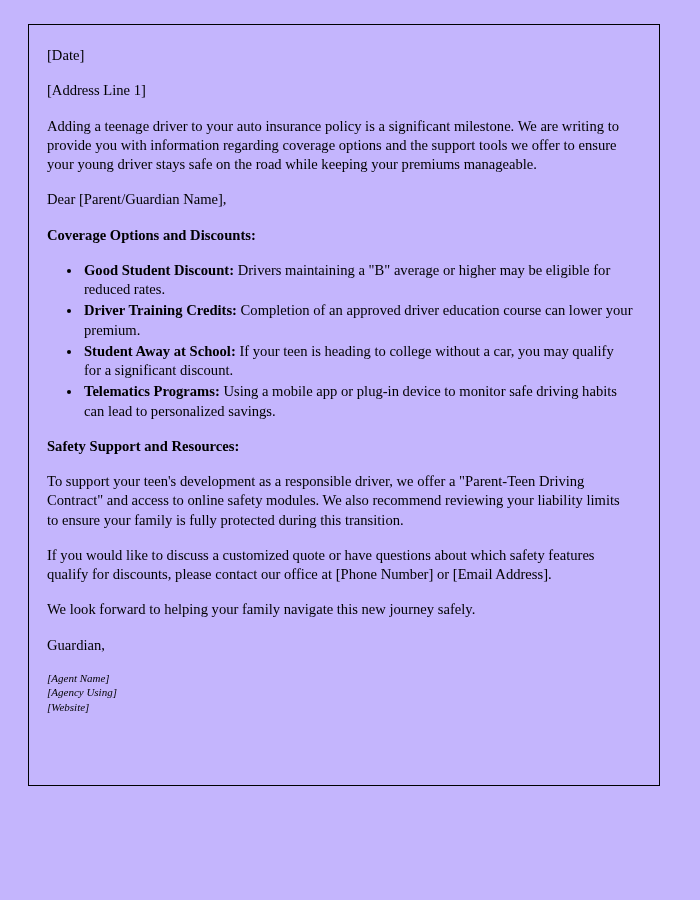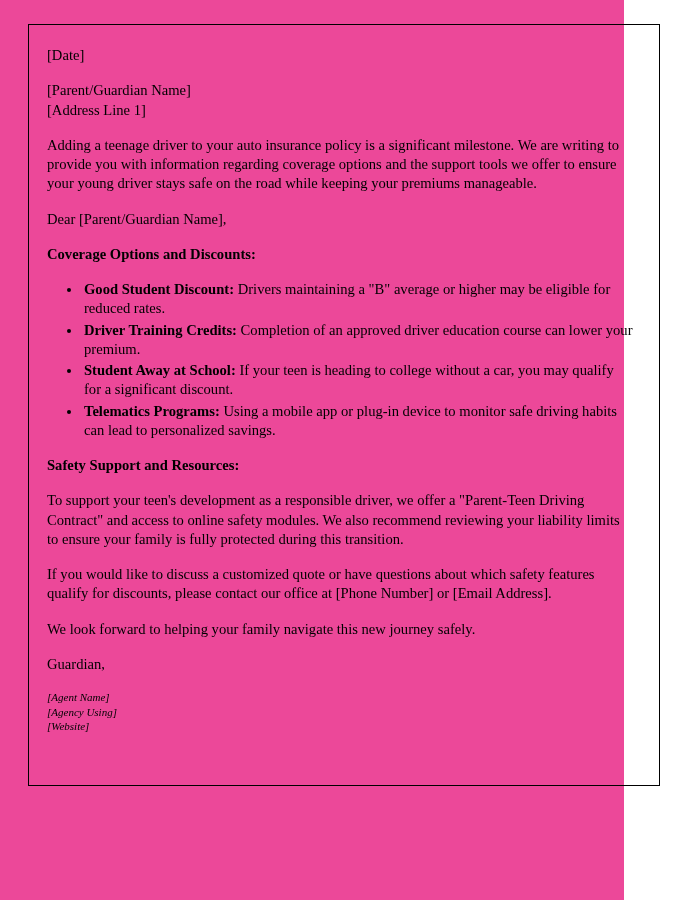--- a/index.html
+++ b/index.html
@@ -8,23 +8,23 @@
     background: #ffffff;
   }
   body {
     width: 700px;
     height: 900px;
     font-family: "Liberation Serif", serif;
     color: #000000;
   }
   .page {
     position: relative;
-    width: 624px;
+    width: 700px;
     height: 900px;
-    background: #ec4899;
+    background: #c4b5fd;
     box-sizing: border-box;
   }
   .doc-frame {
     position: absolute;
     left: 28px;
     top: 24px;
     width: 632px;
     height: 762px;
     border: 1px solid #000000;
     box-sizing: border-box;
@@ -76,21 +76,20 @@
 <body>
 
 <div class="page">
   <div class="doc-frame"></div>
 
   <div class="doc-body">
 
     <p class="blk">[Date]</p>
 
     <div class="blk-tight">
-      <div>[Parent/Guardian Name]</div>
       <div>[Address Line 1]</div>
     </div>
 
 
     <p class="blk">Adding a teenage driver to your auto insurance policy is a significant milestone. We are writing to provide you with information regarding coverage options and the support tools we offer to ensure your young driver stays safe on the road while keeping your premiums manageable.</p>
 
     <p class="blk">Dear [Parent/Guardian Name],</p>
 
     <p class="blk bold">Coverage Options and Discounts:</p>
 

